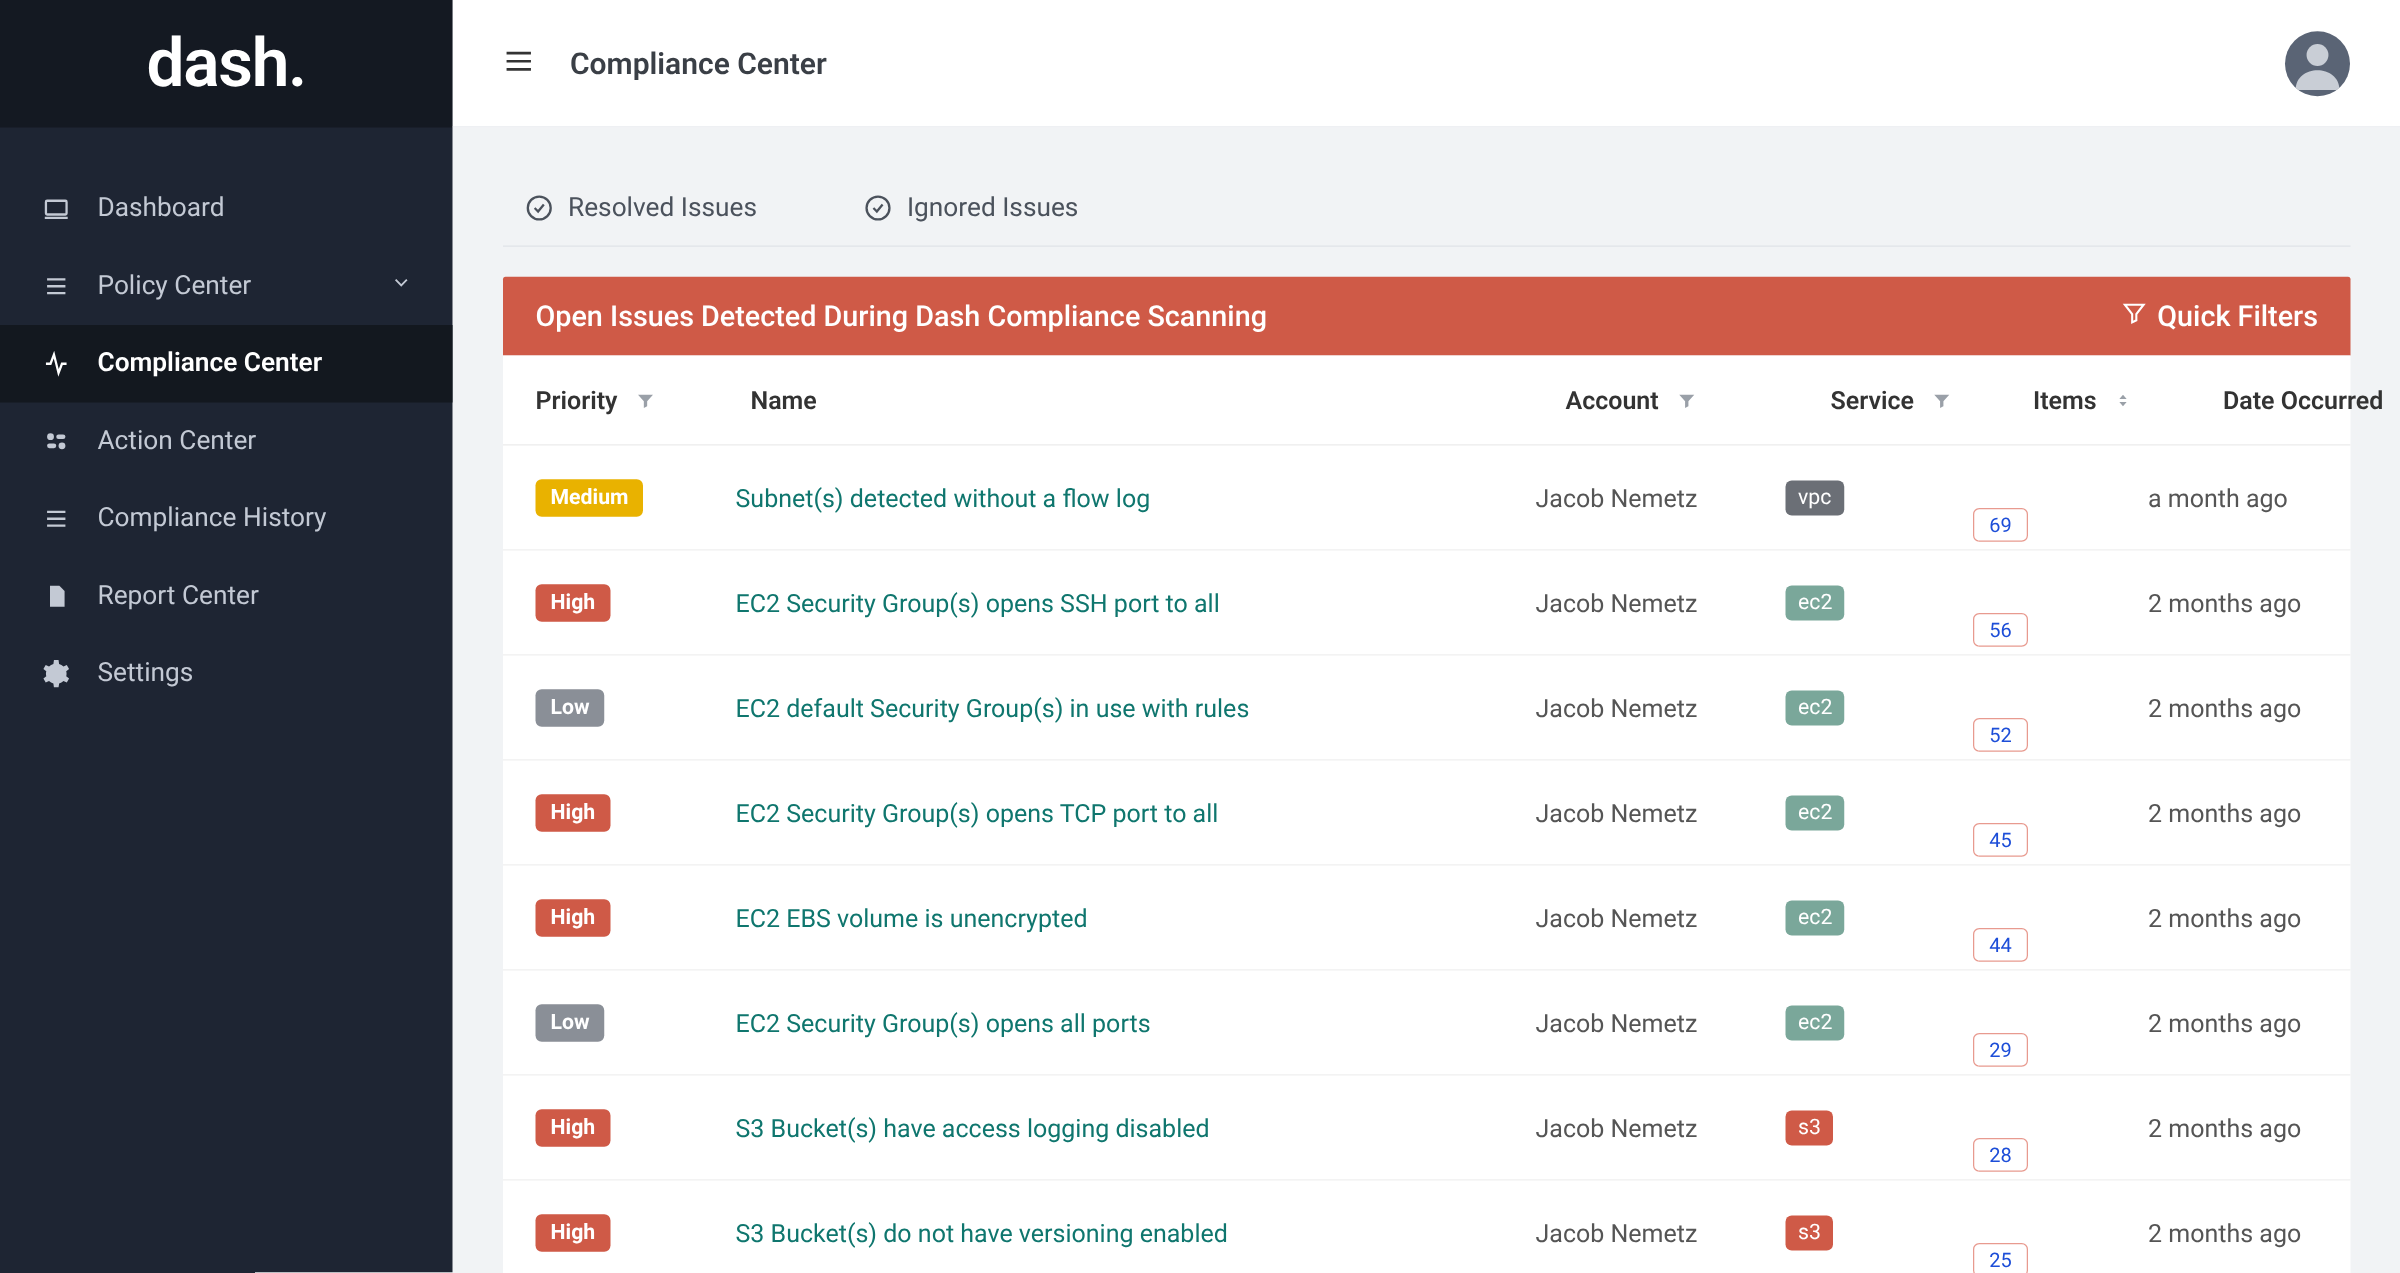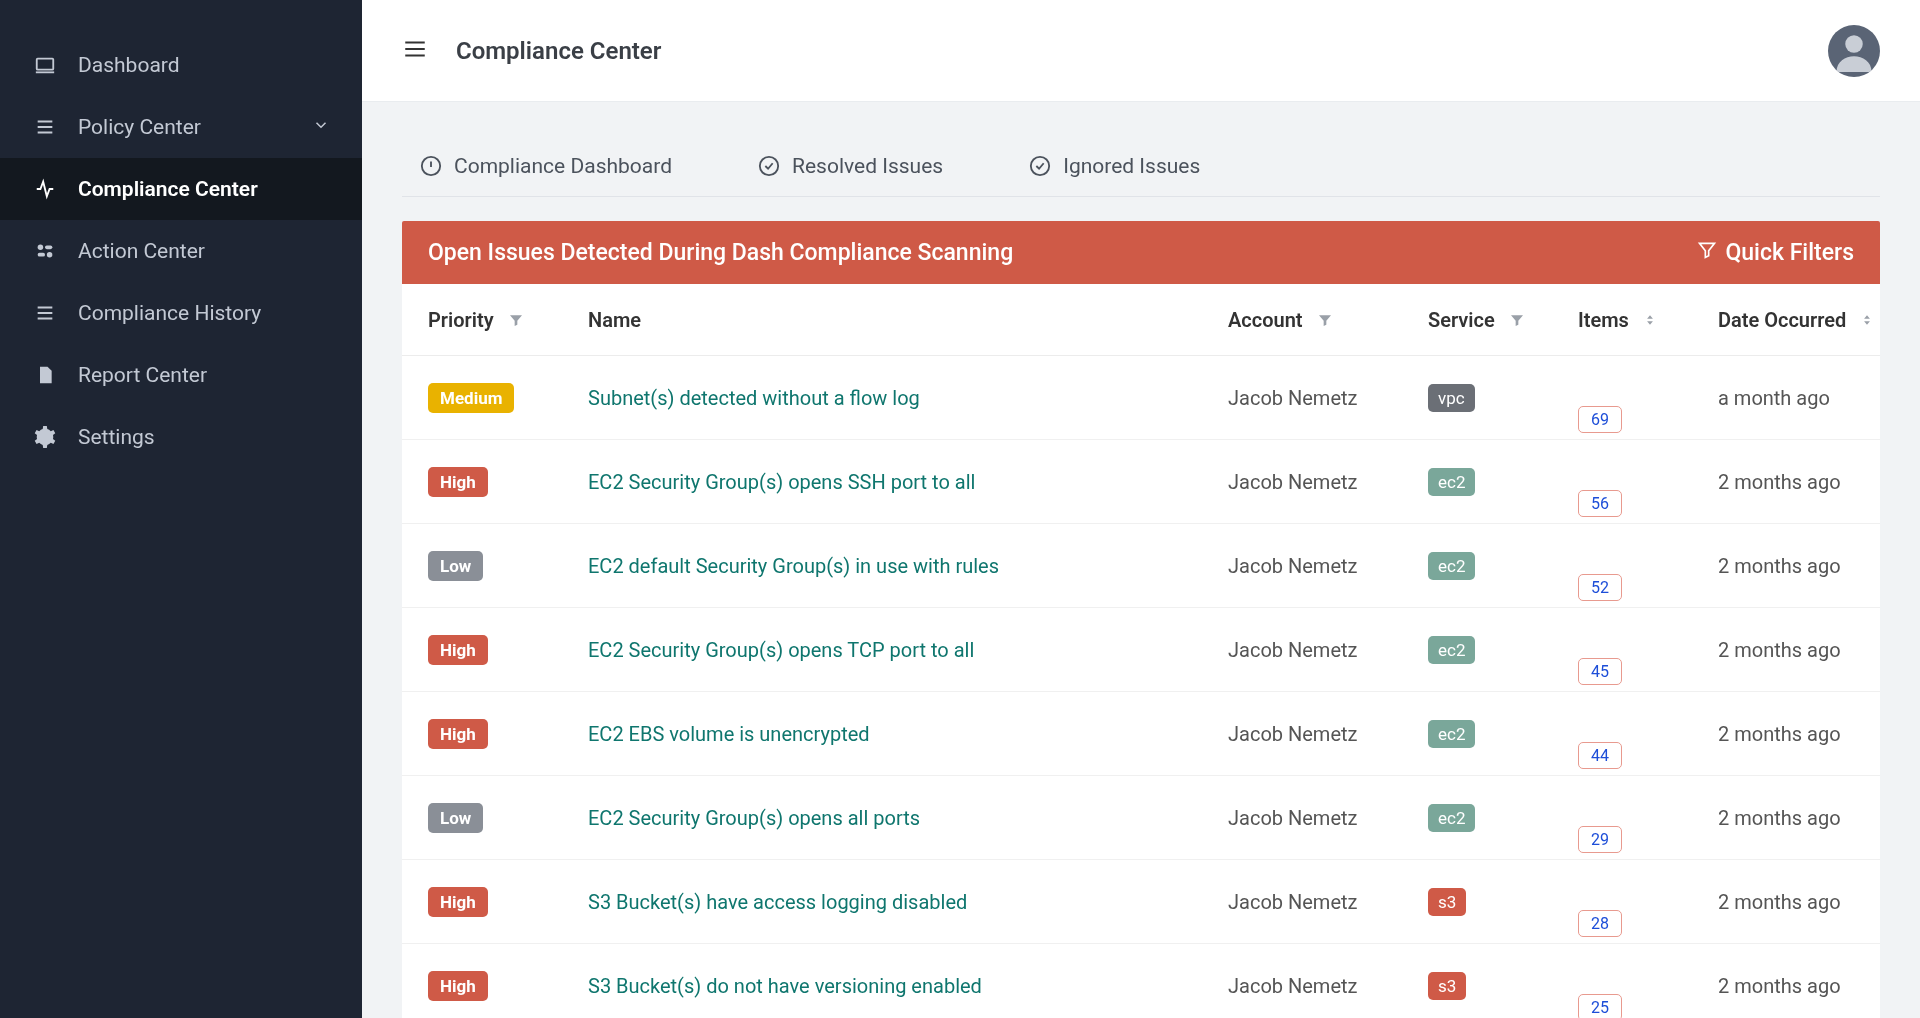--- a/index.html
+++ b/index.html
@@ -33,41 +33,44 @@
 .tab.active { color: #2196f3; border-bottom-color: #2196f3; font-weight: 500; }
 .tab .icon { display: inline-flex; }
 
 
 .banner { margin-top: 24px; background: #cf5a47; color: #fff; display: flex; align-items: flex-end; padding: 18px 26px; font-size: 23px; font-weight: 500; border-radius: 2px 2px 0 0; }
 .banner .qf { margin-left: auto; display: flex; align-items: center; gap: 8px; cursor: pointer; }
 
 
 .table { background: #fff; }
 .thead, .trow { display: grid; grid-template-columns: 160px 640px 200px 150px 140px 190px; align-items: center; padding: 0 26px; }
-.thead { height: 72px; border-bottom: 1px solid #ececec; }
+.thead { height: 72px; border-bottom: 1px solid #ececec; gap: 12px; }
 .th { font-size: 20px; font-weight: 600; color: #333; display: flex; align-items: center; gap: 14px; }
 .th .ficon, .th .sicon { color: #9aa0a8; cursor: pointer; display: inline-flex; }
 .trow { height: 84px; border-bottom: 1px solid #f0f0f0; font-size: 20px; color: #555; }
 .badge { display: inline-block; padding: 5px 12px; border-radius: 5px; color: #fff; font-size: 17px; font-weight: 700; }
 .badge.medium { background: #e9b200; }
 .badge.high { background: #cf5a47; }
 .badge.low { background: #8a8f97; }
 .svc { display: inline-block; padding: 4px 10px; border-radius: 5px; color: #fff; font-size: 17px; }
 .svc.vpc { background: #6b6f76; }
 .svc.ec2 { background: #7aa79a; }
 .svc.s3 { background: #cf5a47; }
 .items-pill { display: inline-block; border: 1px solid #e89a8f; color: #1d4ed8; padding: 3px 12px; border-radius: 5px; font-size: 16px; min-width: 44px; text-align: center; margin-top: 43px; }
 .col-name { color: #0f766e; }
 </style>
 </head>
 <body>
 
 <div class="app">
 
   <aside class="sidebar">
+    <div class="logo-area">
+      <span class="logo-text">dash</span>
+    </div>
     <nav class="nav">
       <div class="nav-item">
         <span class="icon">
           <svg width="22" height="22" viewBox="0 0 24 24" fill="none" stroke="currentColor" stroke-width="2">
               <rect x="3" y="5" width="18" height="12" rx="1"></rect>
               <path d="M2 20h20"></path>
             </svg>
         </span>
         <span>Dashboard</span>
       </div>
@@ -142,29 +145,20 @@
         <svg viewBox="0 0 24 24" fill="#c9ced6">
             <circle cx="12" cy="8" r="5"></circle>
             <path d="M2 24c0-6 5-9 10-9s10 3 10 9z"></path>
           </svg>
       </span>
     </div>
 
     <div class="content">
 
       <div class="tabs">
-        <div class="tab">
-          <span class="icon">
-            <svg width="22" height="22" viewBox="0 0 24 24" fill="none" stroke="currentColor" stroke-width="2">
-                <circle cx="12" cy="12" r="10"></circle>
-                <path d="M12 7v6M12 17h.01"></path>
-              </svg>
-          </span>
-          <span>Compliance Dashboard</span>
-        </div>
         <div class="tab">
           <span class="icon">
             <svg width="22" height="22" viewBox="0 0 24 24" fill="none" stroke="currentColor" stroke-width="2">
                 <circle cx="12" cy="12" r="10"></circle>
                 <path d="M8 12l3 3 5-6"></path>
               </svg>
           </span>
           <span>Resolved Issues</span>
         </div>
         <div class="tab">

